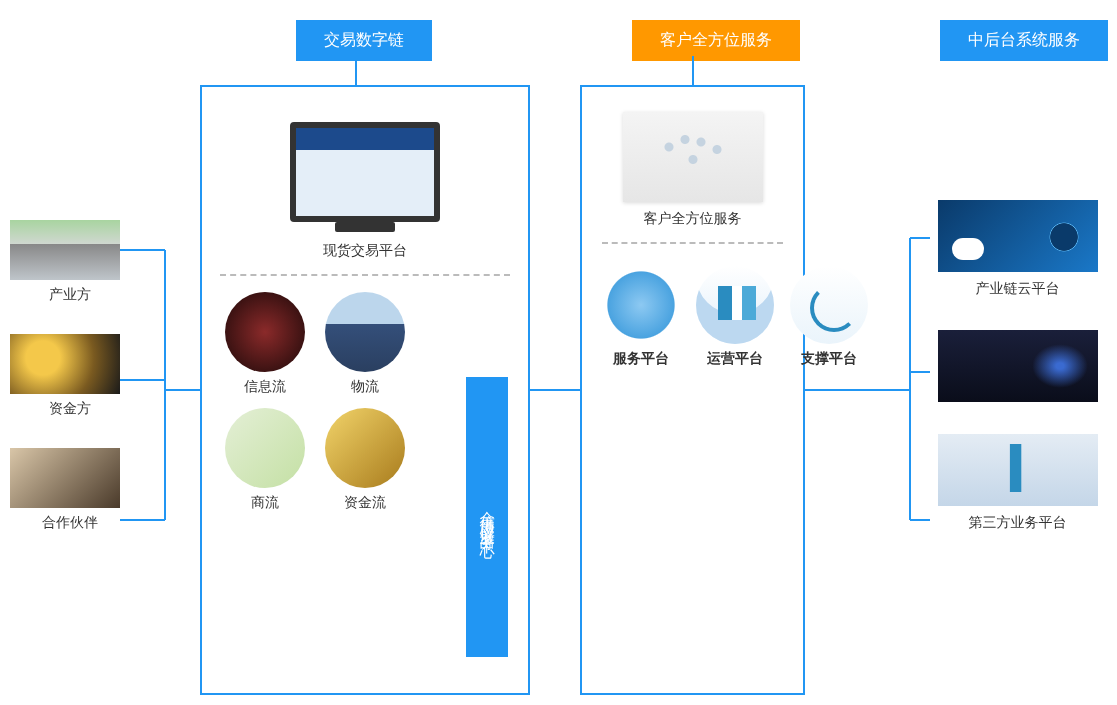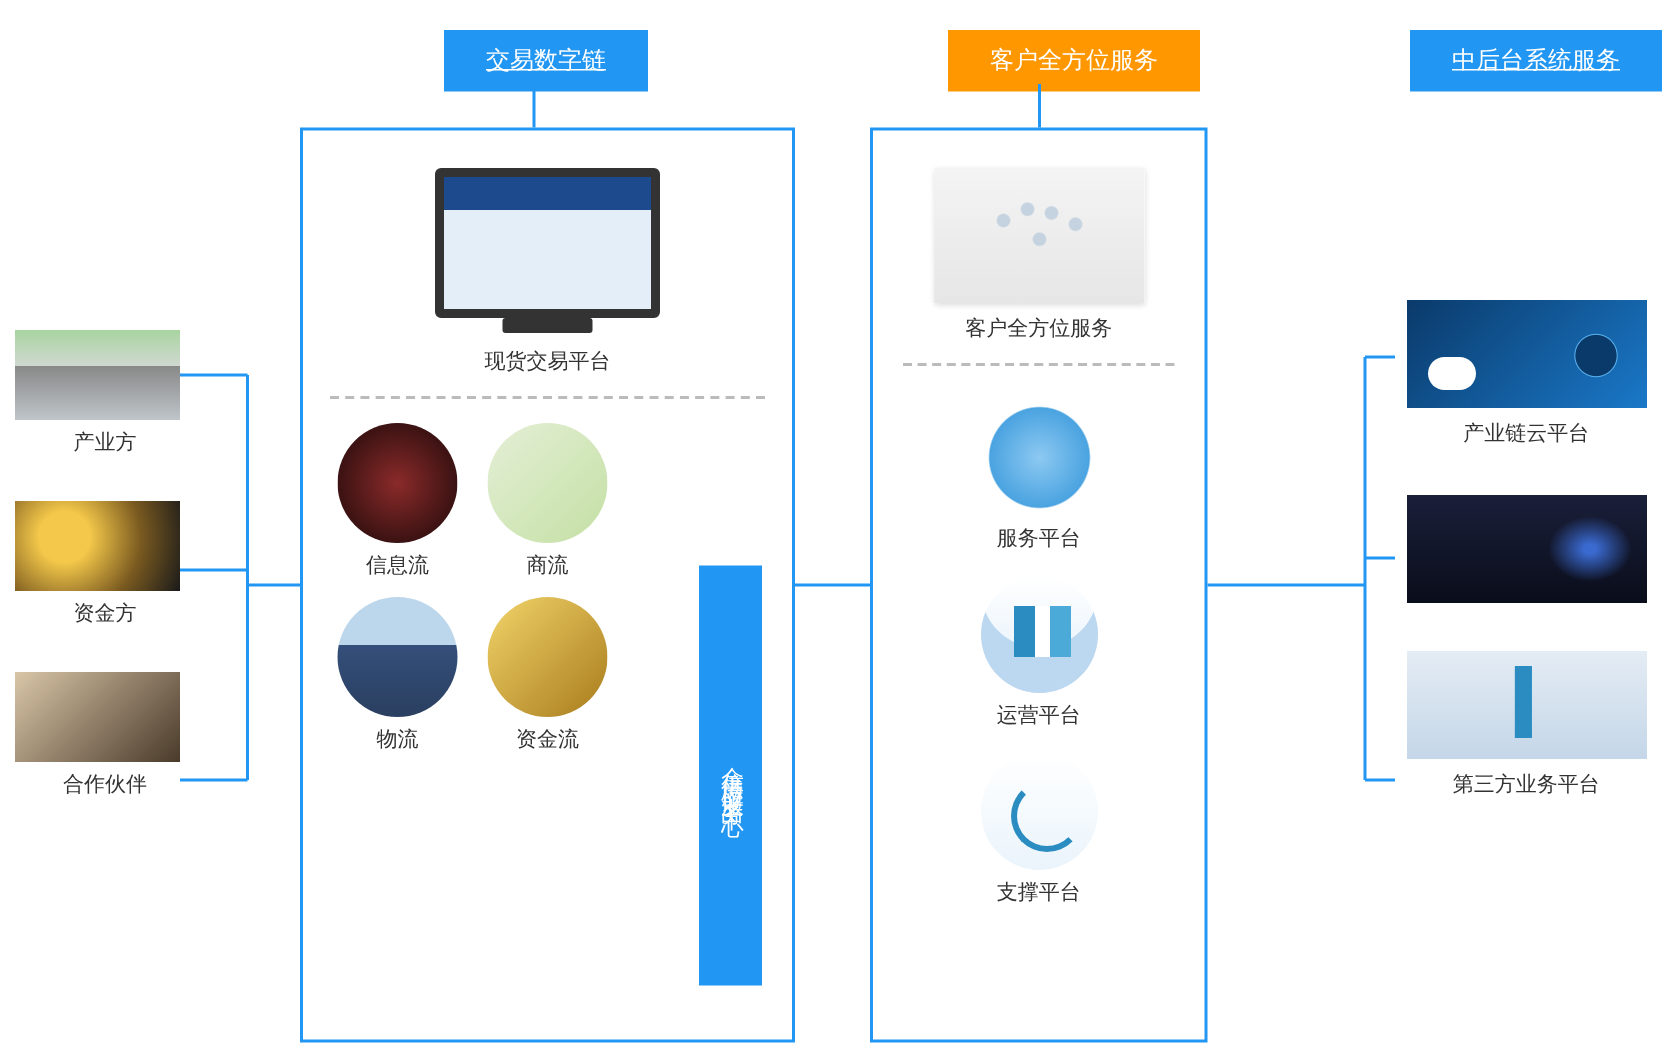--- a/index.html
+++ b/index.html
@@ -16,21 +16,21 @@
 
 .header-pill {
   position: absolute;
   top: 20px;
   padding: 10px 28px;
   font-size: 16px;
   color: #fff;
   font-weight: 500;
   text-align: center;
 }
-.header-pill.blue { background: #2196f3; text-decoration: underline; }
+.header-pill.blue { background: #2196f3; }
 .header-pill.orange { background: #ff9800; }
 
 
 .left-col {
   position: absolute;
   left: 10px;
   top: 220px;
   width: 120px;
 }
 .left-item {
@@ -48,21 +48,21 @@
 .main-box {
   position: absolute;
   border: 2px solid #2196f3;
   background: #fff;
 }
 .box-trade {
   left: 200px;
   top: 85px;
   width: 330px;
   height: 610px;
-  padding: 25px 18px 10px 18px;
+  padding: 35px 18px 10px 18px;
 }
 .box-customer {
   left: 580px;
   top: 85px;
   width: 225px;
   height: 610px;
   padding: 25px 20px 10px 20px;
 }
 
 
@@ -145,24 +145,24 @@
   transform: translate(-50%,-50%);
   width: 80px; height: 50px;
   background: radial-gradient(circle at 20% 30%, #c5d3e0 4px, transparent 5px),
               radial-gradient(circle at 40% 15%, #c5d3e0 4px, transparent 5px),
               radial-gradient(circle at 60% 20%, #c5d3e0 4px, transparent 5px),
               radial-gradient(circle at 80% 35%, #c5d3e0 4px, transparent 5px),
               radial-gradient(circle at 50% 55%, #c5d3e0 4px, transparent 5px);
 }
 .cust-grid {
   display: flex;
-  flex-direction: column;
-  align-items: center;
+  align-items: flex-end;
   gap: 16px;
   margin-top: 22px;
+  font-weight: bold;
 }
 .cust-cell { text-align: center; }
 .cust-cell .circ {
   width: 78px;
   height: 78px;
   border-radius: 50%;
   margin: 0 auto 6px;
 }
 .cust-cell .cap { font-size: 14px; }
 
@@ -242,26 +242,26 @@
 <div class="main-box box-trade">
   <div class="monitor"></div>
   <div class="trade-top-cap">现货交易平台</div>
   <div class="dash-divider"></div>
   <div class="flow-grid">
     <div class="flow-cell">
       <div class="circ g-binary"></div>
       <div class="cap">信息流</div>
     </div>
     <div class="flow-cell">
+      <div class="circ g-truck"></div>
+      <div class="cap">物流</div>
+    </div>
+    <div class="flow-cell">
       <div class="circ g-map"></div>
       <div class="cap">商流</div>
-    </div>
-    <div class="flow-cell">
-      <div class="circ g-truck"></div>
-      <div class="cap">物流</div>
     </div>
     <div class="flow-cell">
       <div class="circ g-gold"></div>
       <div class="cap">资金流</div>
     </div>
   </div>
   <div class="vbar">金信供应链服务中心</div>
 </div>
 
 <div class="main-box box-customer">

